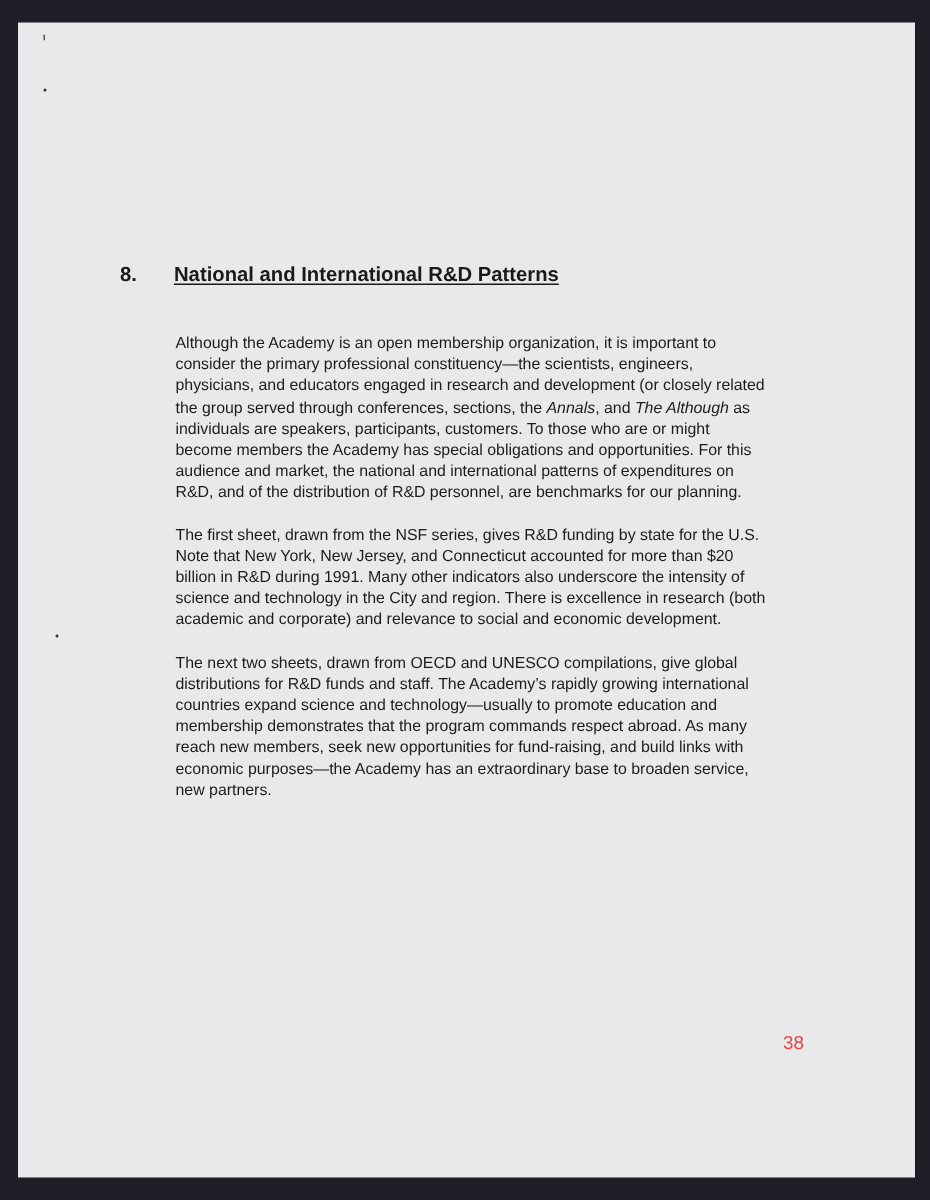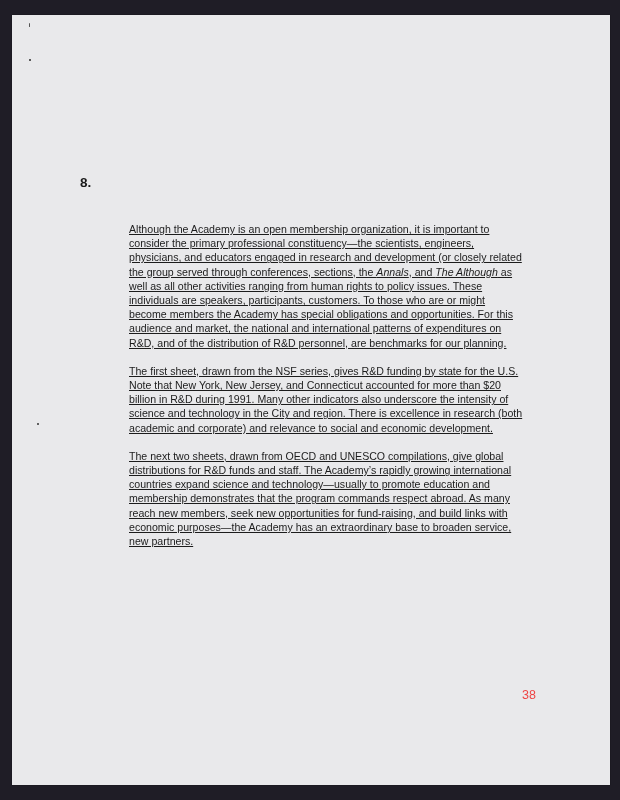--- a/index.html
+++ b/index.html
@@ -40,28 +40,27 @@
     }
     .heading-number {
       width: 36px;
     }
     .heading-title {
       text-decoration: underline;
       text-underline-offset: 2px;
     }
     .body-text {
       position: absolute;
-      left: 129px;
+      left: 117px;
       top: 222px;
       width: 440px;
       font-family: "Liberation Sans", sans-serif;
       font-size: 10.6px;
       line-height: 14.2px;
       color: #1c1c1c;
-      text-decoration: underline;
     }
     .para {
       margin: 0 0 14px 0;
     }
     .line {
       display: block;
       white-space: nowrap;
     }
     .page-number {
       position: absolute;
@@ -76,29 +75,29 @@
 <body>
 
 <div class="page">
   <div class="speck speck-1"></div>
   <div class="speck speck-2"></div>
   <div class="speck speck-3"></div>
 </div>
 
 <div class="heading">
   <span class="heading-number">8.</span>
+  <span class="heading-title">National and International R&amp;D Patterns</span>
 </div>
 
 <div class="body-text">
   <p class="para">
       <span class="line">Although the Academy is an open membership organization, it is important to</span>
       <span class="line">consider the primary professional constituency—the scientists, engineers,</span>
       <span class="line">physicians, and educators engaged in research and development (or closely related</span>
       <span class="line">the group served through conferences, sections, the <em>Annals</em>, and <em>The Although</em> as</span>
-      <span class="line">well as all other activities ranging from human rights to policy issues.  These</span>
       <span class="line">individuals are speakers, participants, customers.  To those who are or might</span>
       <span class="line">become members the Academy has special obligations and opportunities.  For this</span>
       <span class="line">audience and market, the national and international patterns of expenditures on</span>
       <span class="line">R&amp;D, and of the distribution of R&amp;D personnel, are benchmarks for our planning.</span>
     </p>
   <p class="para">
       <span class="line">The first sheet, drawn from the NSF series, gives R&amp;D funding by state for the U.S.</span>
       <span class="line">Note that New York, New Jersey, and Connecticut accounted for more than $20</span>
       <span class="line">billion in R&amp;D during 1991.  Many other indicators also underscore the intensity of</span>
       <span class="line">science and technology in the City and region.  There is excellence in research (both</span>

